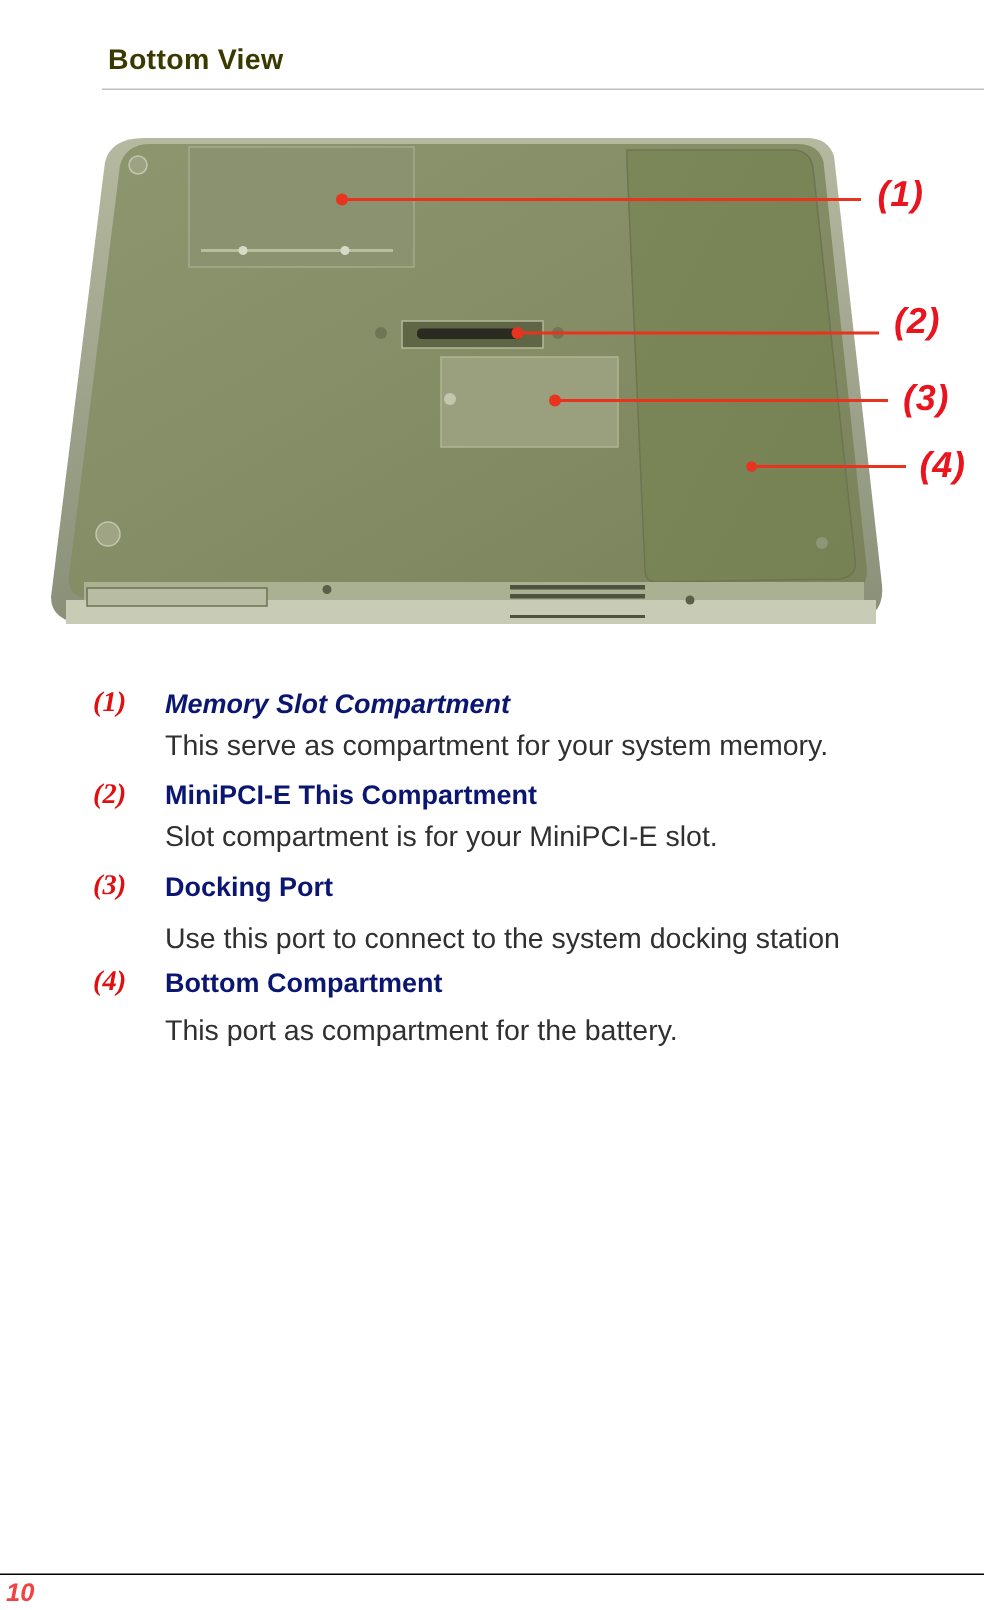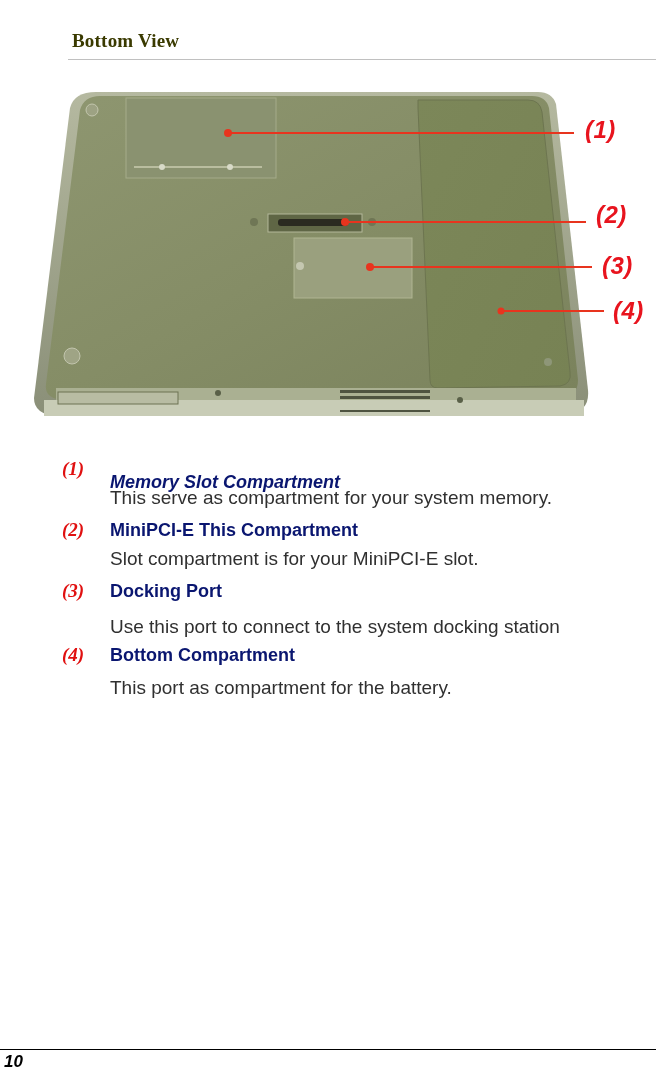--- a/index.html
+++ b/index.html
@@ -1,21 +1,21 @@
 <!DOCTYPE html>
 <html><head>
 <meta charset="utf-8">
 <style>
   * { box-sizing: border-box; margin: 0; padding: 0; }
   html, body { width: 656px; height: 1073px; background: #ffffff; overflow: hidden; }
   body { position: relative; font-family: "Liberation Sans", sans-serif; color: #222; }
 
   .section-title {
     position: absolute; left: 72px; top: 30px;
-    font-family: Liberation Serif, serif; font-weight: bold;
+    font-family: Liberation Sans, sans-serif; font-weight: bold;
     font-size: 19px; color: #3a3a00; letter-spacing: 0.2px;
   }
   .title-rule {
     position: absolute; left: 68px; top: 59px; width: 588px; height: 1px;
     background: #c0c0c0;
   }
 
   .figure { position: absolute; left: 0; top: 80px; width: 656px; height: 350px; }
   .figure svg { width: 656px; height: 350px; display: block; }
 
@@ -30,35 +30,35 @@
   .legend-num {
     position: absolute; left: 62px; top: 0;
     font-family: "Liberation Serif", serif; font-weight: bold; font-style: italic;
     font-size: 19px; color: #e01010;
   }
   .legend-title {
     position: absolute; left: 110px; top: 1px;
     font-family: "Liberation Sans", sans-serif; font-weight: bold;
     font-size: 18px; color: #0a1670;
   }
-  .legend-title.italic { font-style: italic; margin-top: 13px; }
+  .legend-title.italic { font-style: italic; }
   .legend-desc {
     position: absolute; left: 110px; top: 29px;
     font-family: "Liberation Sans", sans-serif; font-size: 19px; color: #303030;
     white-space: nowrap;
     text-align: center;
   }
 
   .footer-rule {
     position: absolute; left: 0; top: 1049px; width: 656px; height: 1px; background: #000;
   }
   .page-number {
     position: absolute; left: 4px; top: 1052px;
     font-family: "Liberation Sans", sans-serif; font-weight: bold; font-style: italic;
-    font-size: 17px; color: #000000;
+    font-size: 17px; color: #ef4444;
   }
 </style>
 </head>
 <body>
 
 <div class="section-title">Bottom View</div>
 <div class="title-rule"></div>
 
 <div class="figure">
   <svg viewBox="0 80 656 350" xmlns="http://www.w3.org/2000/svg">

